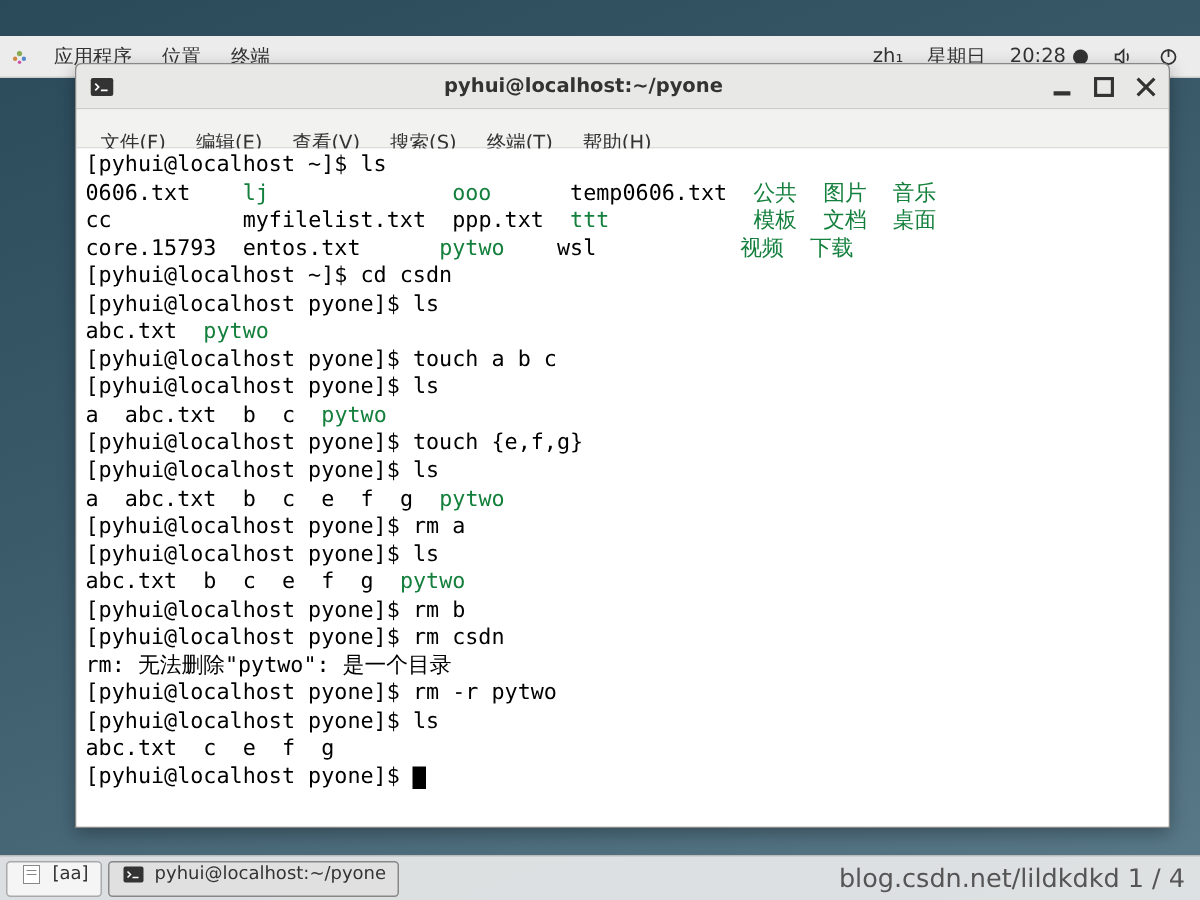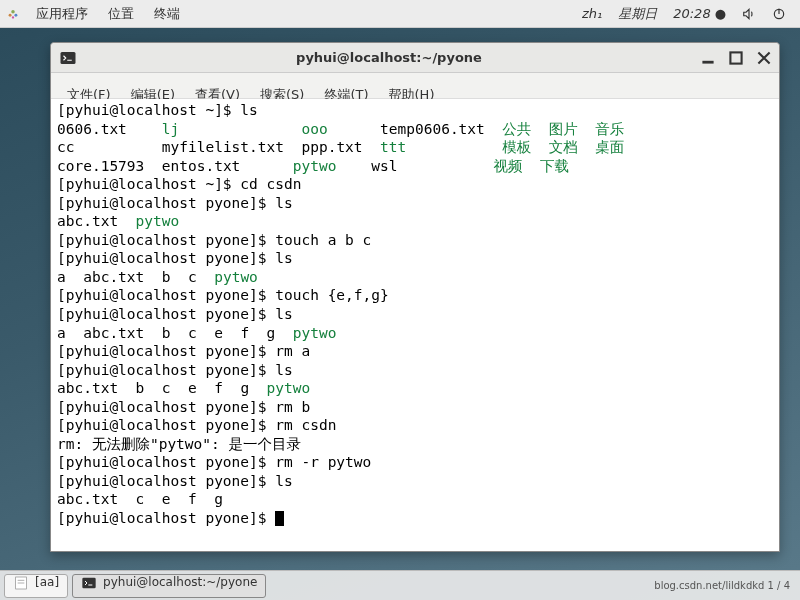--- a/index.html
+++ b/index.html
@@ -8,24 +8,25 @@
     background: linear-gradient(160deg, #2a4a5a 0%, #3a5a6a 40%, #5a7a8a 100%);
     font-family: "DejaVu Sans", "WenQuanYi Micro Hei", sans-serif;
     font-size: 13px;
     position: relative; overflow: hidden;
   }
   
   .top-panel {
     height: 28px; background: #ececec;
     display: flex; align-items: center; padding: 0 6px;
     border-bottom: 1px solid #ccc;
+    margin-top: 24px;
   }
   .top-panel .menu-item { padding: 0 10px; color: #333; cursor: pointer; }
   .top-panel .spacer { flex: 1; }
-  .top-panel .status { padding: 0 8px; color: #333; display: flex; align-items: center; gap: 4px; font-style: italic; }
+  .top-panel .status { padding: 0 8px; color: #333; display: flex; align-items: center; gap: 4px; }
   .top-panel svg { width: 14px; height: 14px; }
   .app-logo { width: 18px; height: 18px; margin-right: 6px; }
 
   
   .term-window {
     position: absolute; left: 50px; top: 42px; width: 730px; height: 510px;
     background: #f2f2f0; border: 1px solid #888; border-radius: 4px 4px 0 0;
     box-shadow: 0 4px 12px rgba(0,0,0,0.3);
     display: flex; flex-direction: column;
   }
@@ -61,21 +62,21 @@
   }
   .task-btn {
     height: 24px; border: 1px solid #aaa; background: #f5f5f5; border-radius: 3px;
     display: flex; align-items: flex-start; padding: 0 8px; gap: 6px; cursor: pointer;
     font-size: 12px; color: #333; min-width: 0;
   }
   .task-btn.active { background: #e0e0e0; border-color: #888; }
   .task-btn .ticon { width: 16px; height: 16px; flex-shrink: 0; }
   .task-label { white-space: nowrap; overflow: hidden; text-overflow: ellipsis; max-width: 170px; }
   .tb-spacer { flex: 1; }
-  .tb-right { font-size: 10px; color: #555; padding: 0 6px; white-space: nowrap; }
+  .tb-right { font-size: 17px; color: #555; padding: 0 6px; white-space: nowrap; }
 
   
   .desk-mark {
     position: absolute; right: 20px; bottom: 50px; color: rgba(255,255,255,0.25);
     font-size: 40px; letter-spacing: 6px; pointer-events: none;
   }
 </style>
 </head>
 <body>
 

